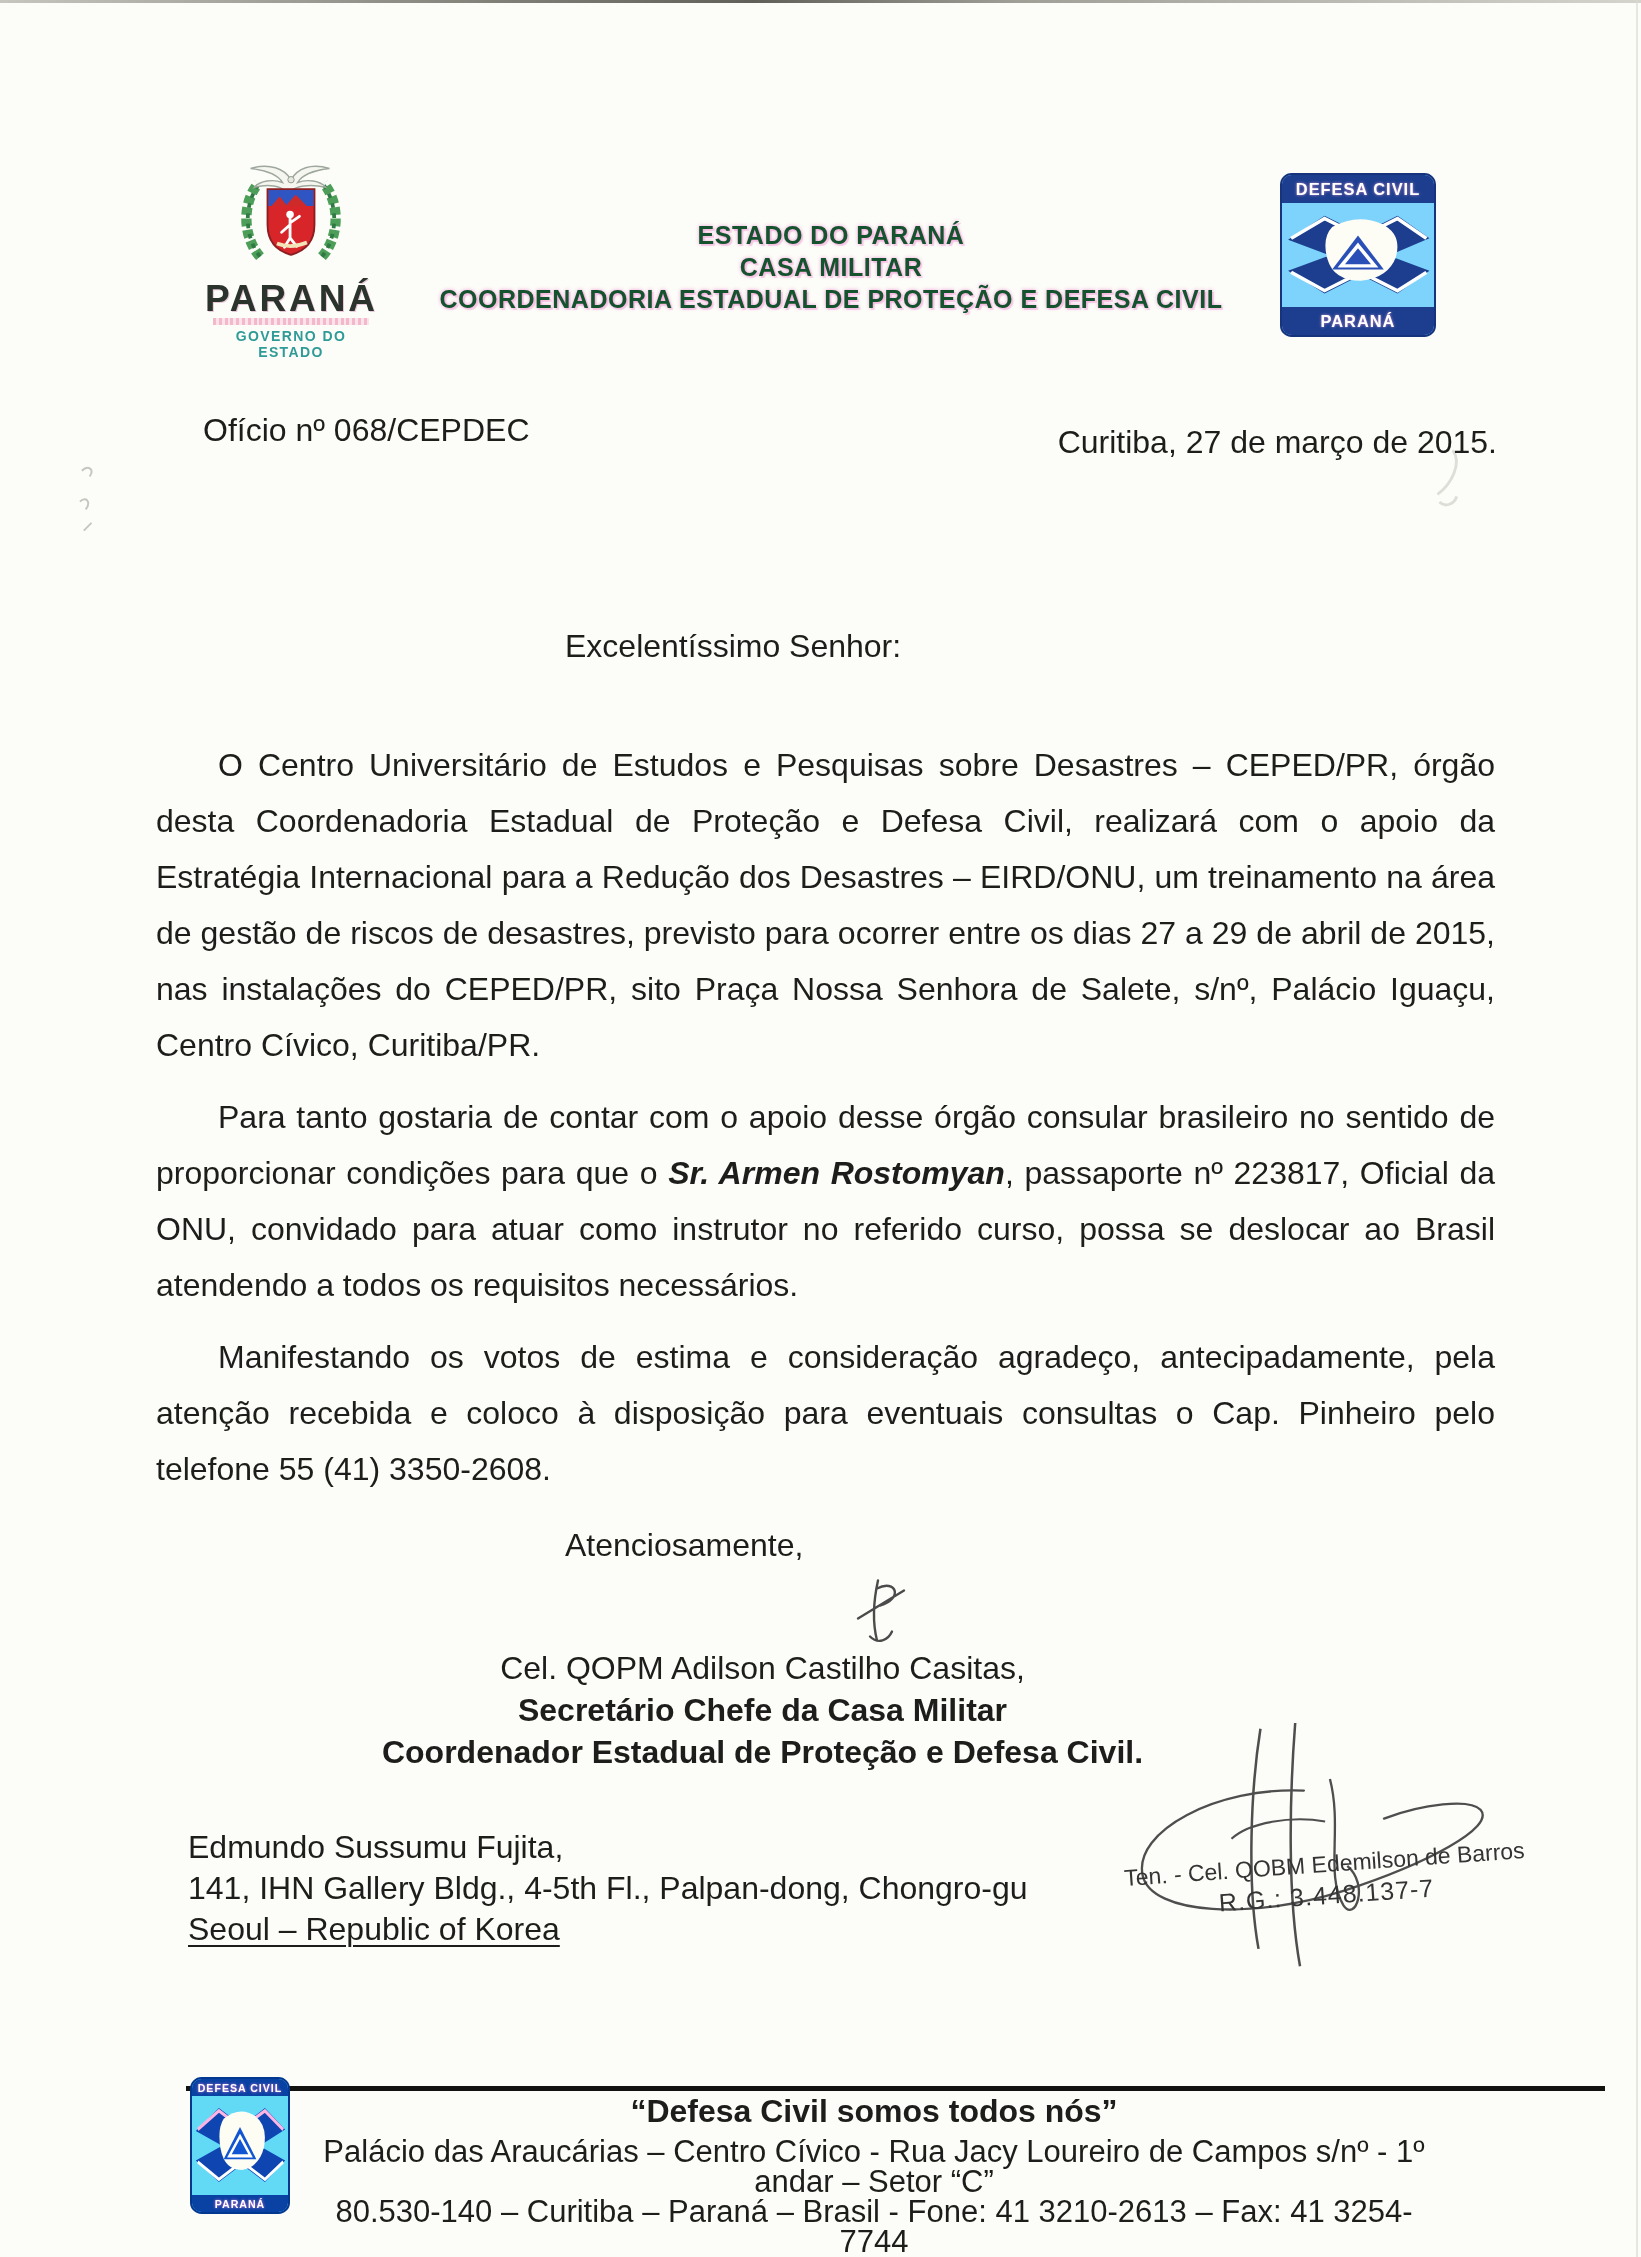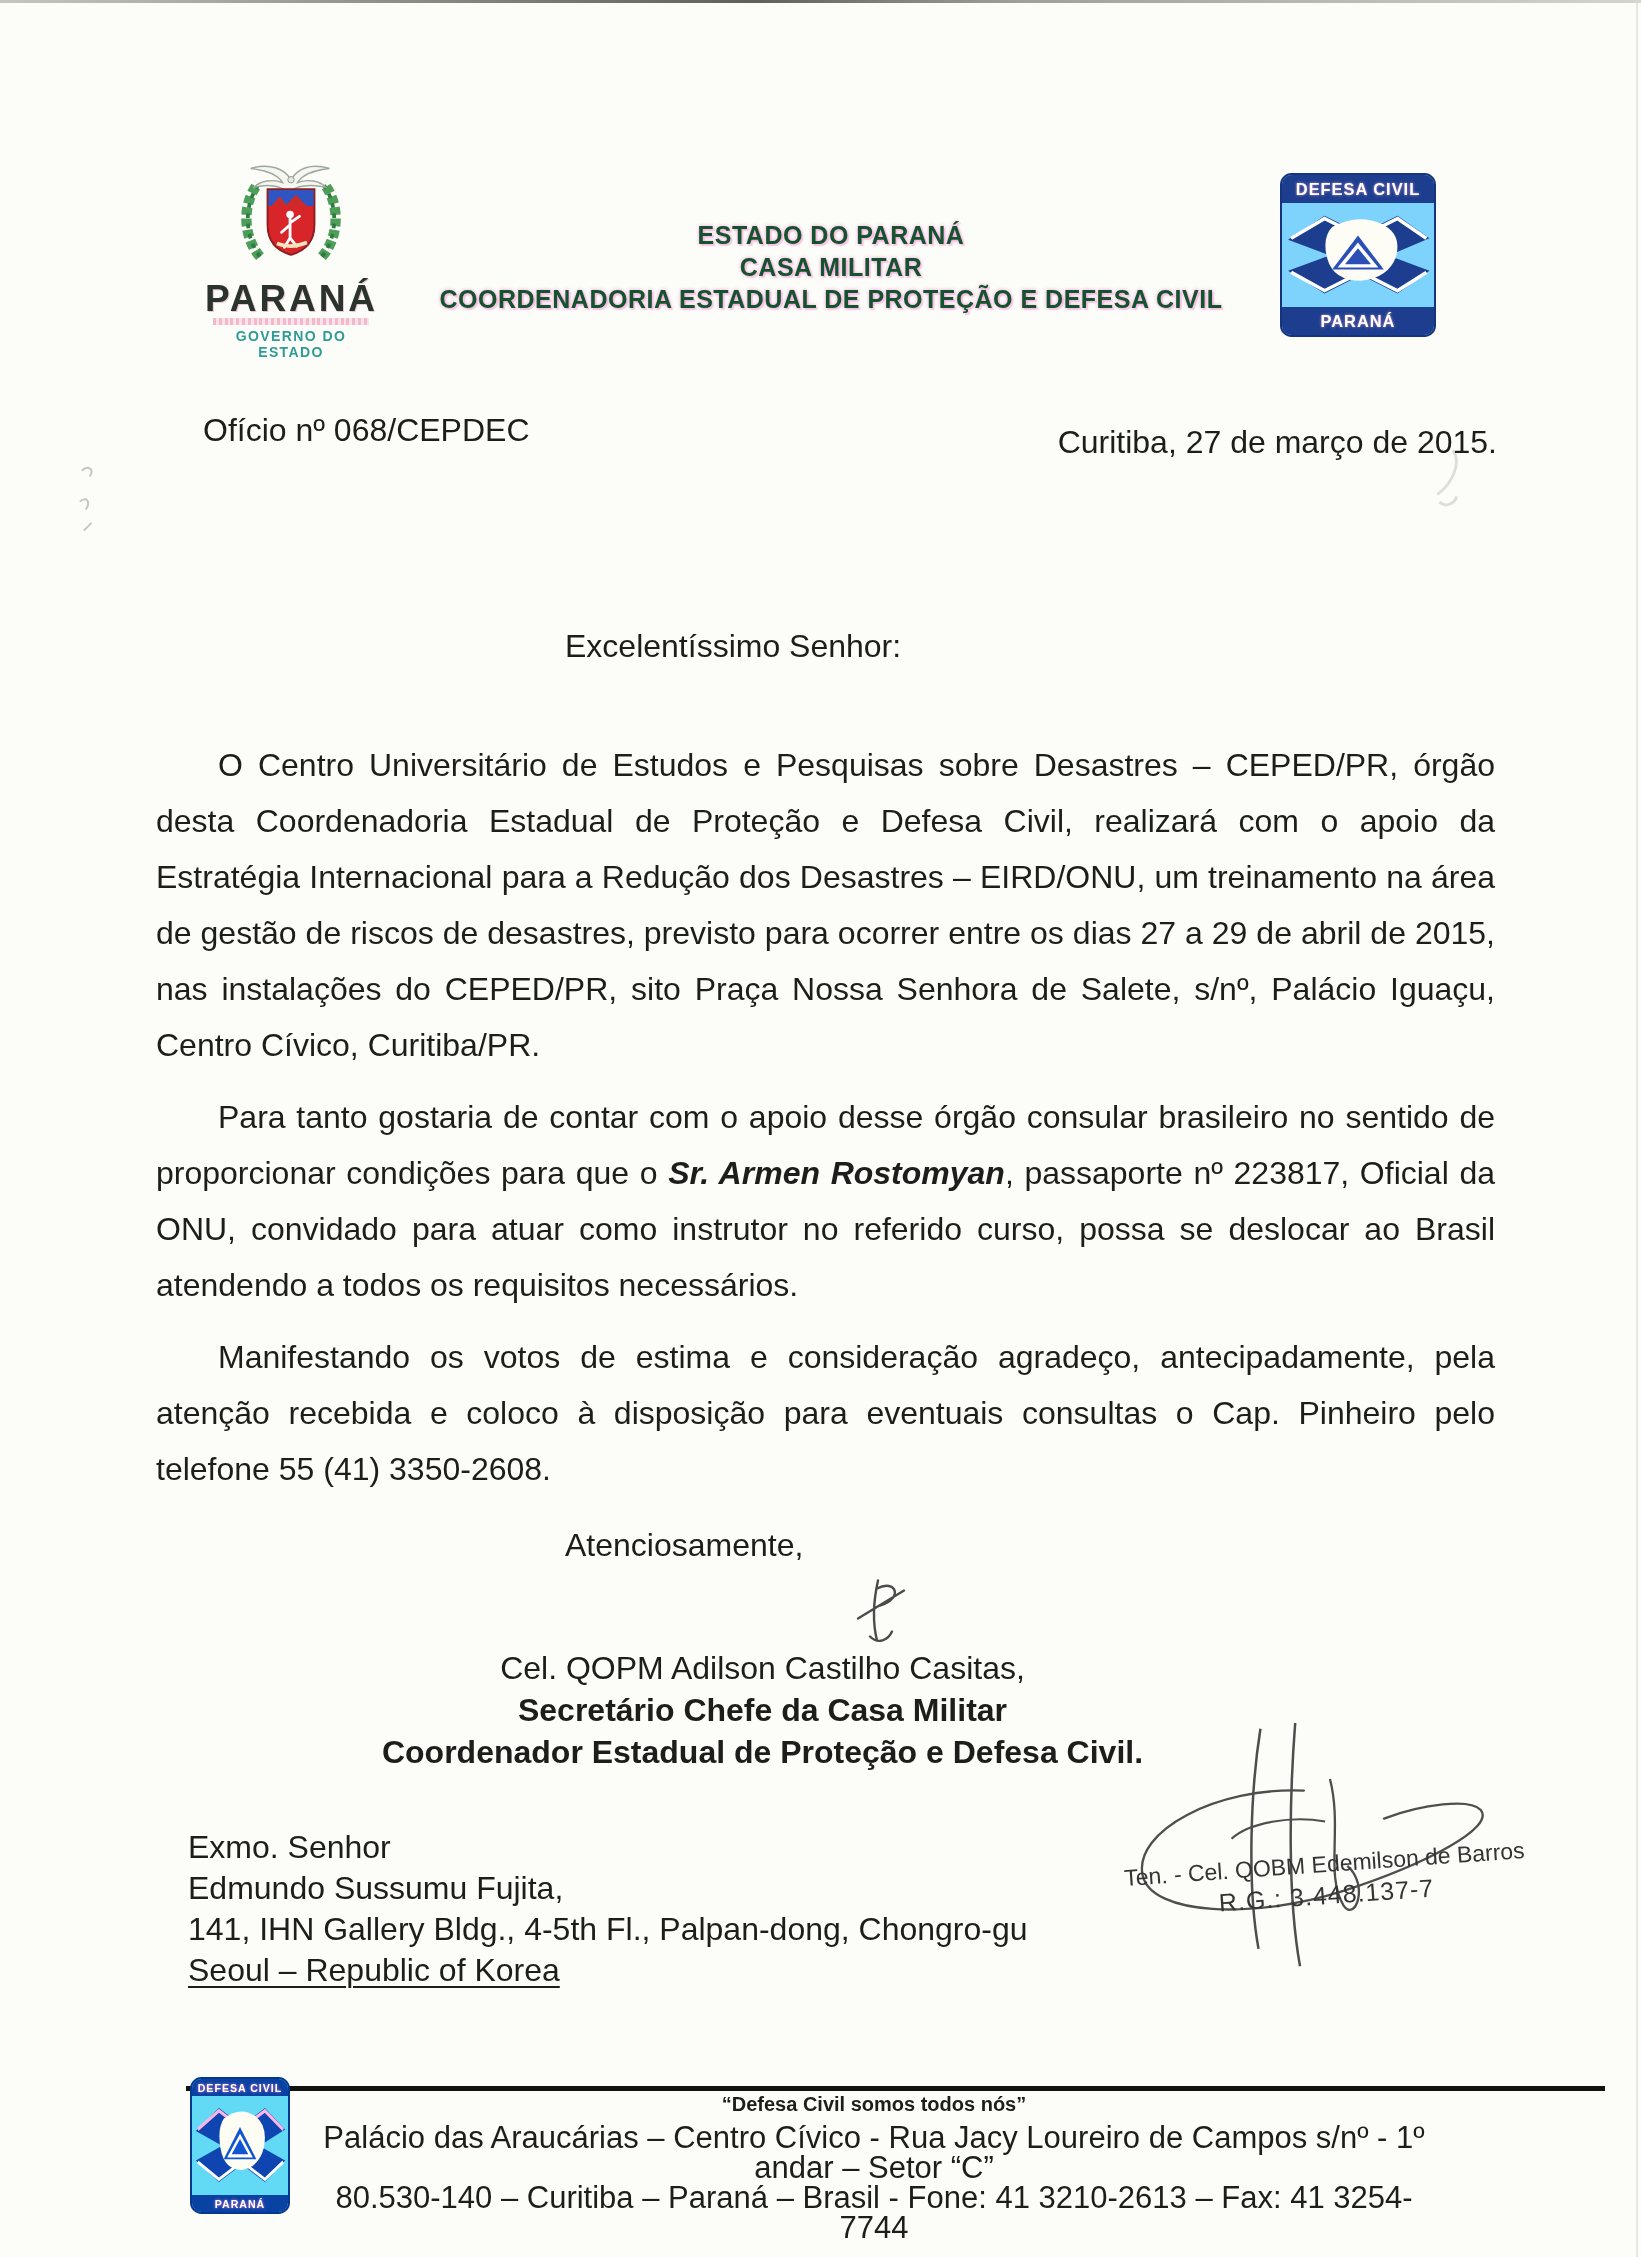--- a/index.html
+++ b/index.html
@@ -59,21 +59,21 @@
     transform:rotate(-4deg);color:#343434;}
   .stamp-line1{font-size:23px;line-height:29px;}
   .stamp-line2{font-size:25px;letter-spacing:1px;line-height:33px;}
   
   .recipient{position:absolute;left:188px;top:1827px;font-size:32px;line-height:41px;}
   .recipient .bold{font-weight:bold;}
   .recipient .underline{text-decoration:underline;text-decoration-thickness:2.4px;text-underline-offset:4.8px;}
   
   .footer-rule{position:absolute;left:186px;top:2086px;width:1419px;height:4.8px;background:#121210;}
   .footer-text{position:absolute;left:319px;top:2093px;width:1110px;text-align:center;}
-  .footer-motto{font-size:20px;font-weight:bold;margin-bottom:6.8px;}
+  .footer-motto{font-size:32px;font-weight:bold;margin-bottom:6.8px;}
   .footer-addr{font-size:31px;line-height:30px;}
 </style>
 </head>
 <body>
 
 <div class="page">
 
   <div class="scan-top"></div>
   <div class="scan-right"></div>
   <svg class="pencil" style="left:72px;top:463px;" width="39" height="87" viewBox="0 0 40 90">
@@ -162,21 +162,20 @@
     <path d="M160,8 C150,70 146,170 158,236" fill="none" stroke="#4e4e4e" stroke-width="2.6"></path>
     <path d="M196,2 C190,80 188,182 201,254" fill="none" stroke="#4e4e4e" stroke-width="2.6"></path>
     <path d="M232,60 C245,110 227,160 246,191 C258,209 273,170 250,150" fill="none" stroke="#4e4e4e" stroke-width="2.4"></path>
   </svg>
   <div class="stamp">
     <div class="stamp-line1">Ten. - Cel. QOBM Edemilson de Barros</div>
     <div class="stamp-line2">R.G.: 3.448.137-7</div>
   </div>
 
   <div class="recipient">
-    <div>Exmo. Senhor</div>
     <div>Edmundo Sussumu Fujita,</div>
     <div>141, IHN Gallery Bldg., 4-5th Fl., Palpan-dong, Chongro-gu</div>
     <div class="underline">Seoul – Republic of Korea</div>
   </div>
 
   <div class="footer-rule"></div>
 
   <div class="badge badge-sm">
     <div class="badge-band">DEFESA CIVIL</div>
     <div class="badge-mid">

